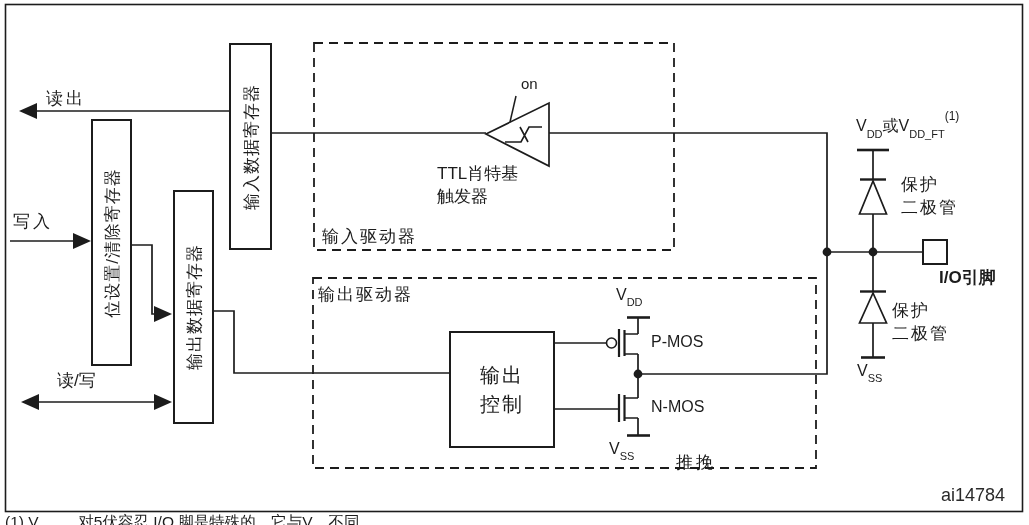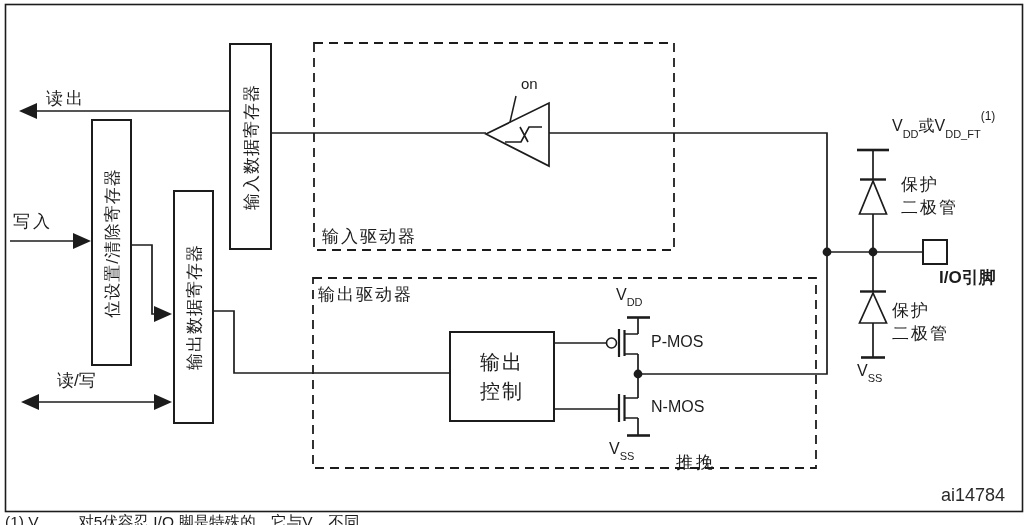--- a/index.html
+++ b/index.html
@@ -106,40 +106,44 @@
   <div class="regbox" style="left:91px;top:119px;width:41px;height:247px;">
     <span class="vtext">位设置/清除寄存器</span>
   </div>
   <div class="regbox" style="left:229px;top:43px;width:43px;height:207px;">
     <span class="vtext">输入数据寄存器</span>
   </div>
   <div class="regbox" style="left:173px;top:190px;width:41px;height:234px;">
     <span class="vtext">输出数据寄存器</span>
   </div>
 
-  <div class="ctrlbox" style="left:449px;top:331px;width:106px;height:91px;">
+  <div class="ctrlbox" style="left:449px;top:331px;width:106px;height:117px;">
     <span>输出</span>
     <span>控制</span>
   </div>
 
   <div class="lbl" style="left:46px;top:89px;letter-spacing:3px;">读出</div>
   <div class="lbl" style="left:13px;top:212px;letter-spacing:3px;">写入</div>
   <div class="lbl" style="left:57px;top:371px;">读/写</div>
 
   <div class="lbl" style="left:322px;top:227px;letter-spacing:2px;">输入驱动器</div>
   <div class="lbl latin" style="left:521px;top:75px;font-size:15px;">on</div>
+  <div class="lbl twoline" style="left:437px;top:162px;">
+    <span style="display:block;">TTL肖特基</span>
+    <span style="display:block;">触发器</span>
+  </div>
 
   <div class="lbl" style="left:318px;top:285px;letter-spacing:2px;">输出驱动器</div>
   <div class="lbl latin" style="left:616px;top:285px;"><span>V</span><sub>DD</sub></div>
   <div class="lbl latin" style="left:651px;top:332px;text-align:right;">P-MOS</div>
   <div class="lbl latin" style="left:651px;top:397px;">N-MOS</div>
   <div class="lbl latin" style="left:609px;top:439px;"><span>V</span><sub>SS</sub></div>
   <div class="lbl" style="left:676px;top:454px;letter-spacing:3px;font-family:Liberation Mono, monospace;">推挽</div>
 
-  <div class="lbl latin" style="left:856px;top:114px;margin-left:36px;"><span>V</span><sub>DD</sub><span style="font-size:16px;">或</span><span>V</span><sub>DD_FT</sub><sup>(1)</sup></div>
+  <div class="lbl latin" style="left:856px;top:114px;"><span>V</span><sub>DD</sub><span style="font-size:16px;">或</span><span>V</span><sub>DD_FT</sub><sup>(1)</sup></div>
   <div class="lbl twoline" style="left:901px;top:173px;letter-spacing:2px;">
     <span style="display:block;">保护</span>
     <span style="display:block;">二极管</span>
   </div>
   <div class="lbl twoline" style="left:892px;top:299px;letter-spacing:2px;">
     <span style="display:block;">保护</span>
     <span style="display:block;">二极管</span>
   </div>
   <div class="lbl latin" style="left:857px;top:361px;"><span>V</span><sub>SS</sub></div>
   <div class="lbl bold" style="left:939px;top:268px;">I/O引脚</div>

